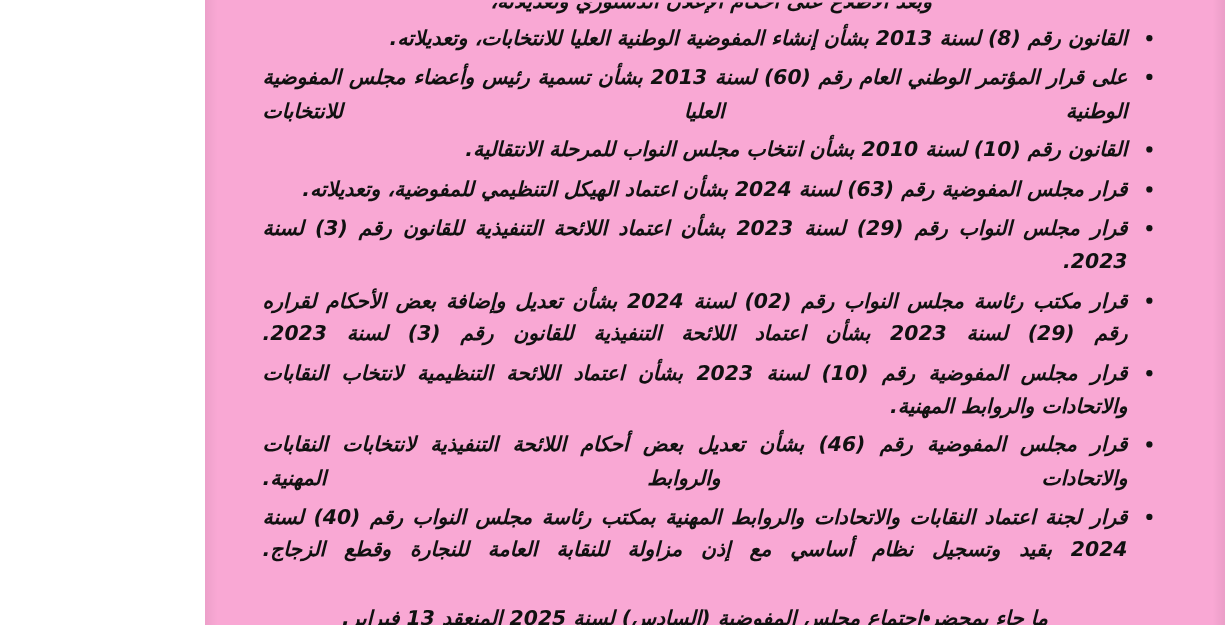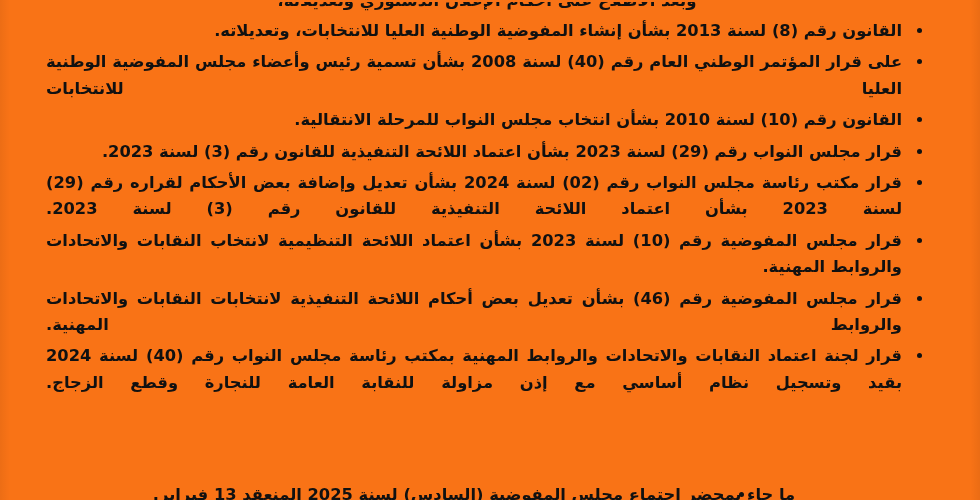--- a/index.html
+++ b/index.html
@@ -9,25 +9,26 @@
   }
   body {
     width: 980px;
     height: 500px;
     background: #ffffff;
     font-family: "DejaVu Sans", "Liberation Sans", sans-serif;
     overflow: hidden;
   }
   .page {
     position: relative;
-    width: 980px;
+    width: 816px;
     height: 500px;
-    background: #f97316;
+    background: #f9a8d4;
     box-sizing: border-box;
     overflow: hidden;
+    font-style: italic;
   }
   .doc-body {
     position: absolute;
     top: 0;
     right: 0;
     left: 0;
     padding: 2px 52px 0 46px;
     box-sizing: border-box;
   }
   
@@ -140,25 +141,29 @@
       <span>وبعد الاطلاع على أحكام الإعلان الدستوري وتعديلاته،</span>
     </div>
 
     <ul class="bullets">
       <li>
         <span class="bullet-dot"></span>
         <span class="li-text">القانون رقم (8) لسنة 2013 بشأن إنشاء المفوضية الوطنية العليا للانتخابات، وتعديلاته.</span>
       </li>
       <li class="just-both">
         <span class="bullet-dot"></span>
-        <span class="li-text">على قرار المؤتمر الوطني العام رقم (40) لسنة 2008 بشأن تسمية رئيس وأعضاء مجلس المفوضية الوطنية العليا للانتخابات</span>
+        <span class="li-text">على قرار المؤتمر الوطني العام رقم (60) لسنة 2013 بشأن تسمية رئيس وأعضاء مجلس المفوضية الوطنية العليا للانتخابات</span>
       </li>
       <li>
         <span class="bullet-dot"></span>
         <span class="li-text">القانون رقم (10) لسنة 2010 بشأن انتخاب مجلس النواب للمرحلة الانتقالية.</span>
+      </li>
+      <li>
+        <span class="bullet-dot"></span>
+        <span class="li-text">قرار مجلس المفوضية رقم (63) لسنة 2024 بشأن اعتماد الهيكل التنظيمي للمفوضية، وتعديلاته.</span>
       </li>
       <li>
         <span class="bullet-dot"></span>
         <span class="li-text">قرار مجلس النواب رقم (29) لسنة 2023 بشأن اعتماد اللائحة التنفيذية للقانون رقم (3) لسنة 2023.</span>
       </li>
       <li class="just-both">
         <span class="bullet-dot"></span>
         <span class="li-text">قرار مكتب رئاسة مجلس النواب رقم (02) لسنة 2024 بشأن تعديل وإضافة بعض الأحكام لقراره رقم (29) لسنة 2023 بشأن اعتماد اللائحة التنفيذية للقانون رقم (3) لسنة 2023.</span>
       </li>
       <li>

